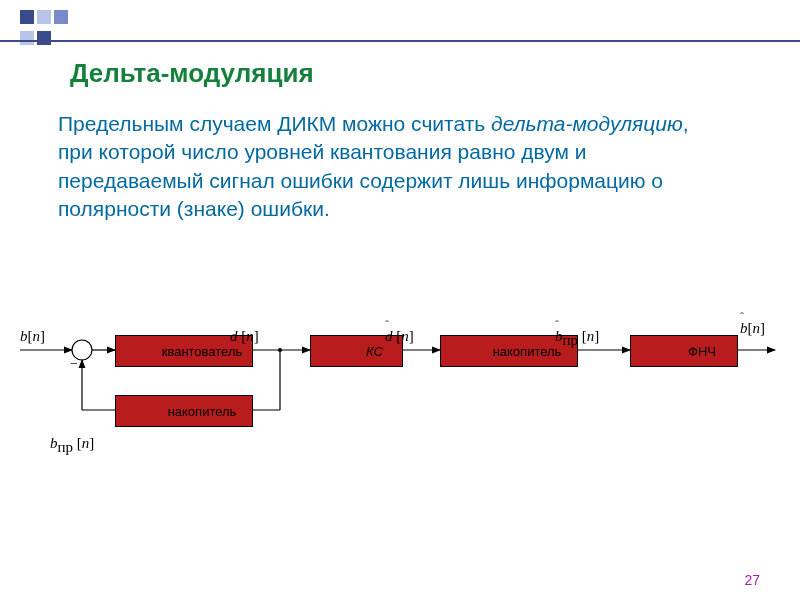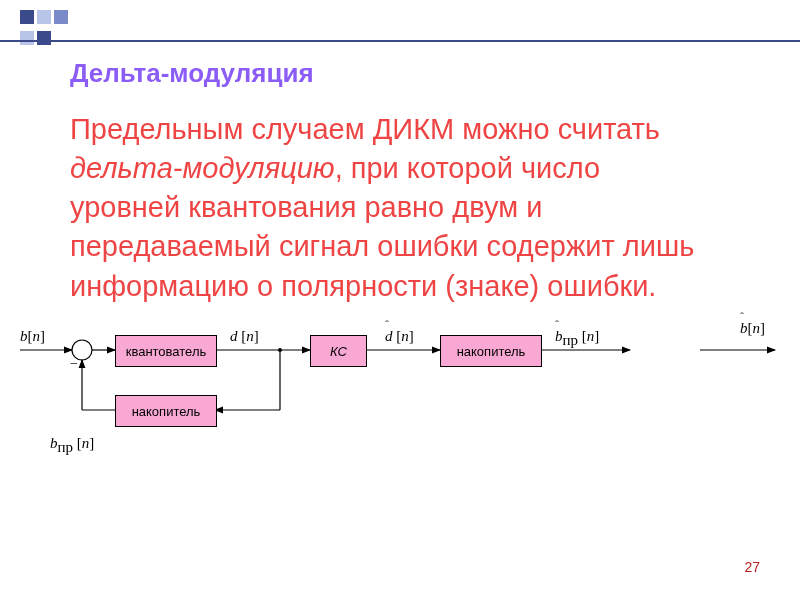--- a/index.html
+++ b/index.html
@@ -34,55 +34,56 @@
     width: 800px;
     height: 2px;
     background: #3a4a8a;
   }
   .title {
     position: absolute;
     top: 58px;
     left: 70px;
     font-size: 26px;
     font-weight: bold;
-    color: #8b5cf6;
+    color: #15803d;
   }
   .body-text {
     position: absolute;
     top: 110px;
-    left: 70px;
+    left: 58px;
     width: 640px;
-    font-size: 29px;
+    font-size: 21px;
     line-height: 1.35;
-    color: #ef4444;
+    color: #0369a1;
   }
   .body-text em { font-style: italic; }
   .diagram {
     position: absolute;
     top: 300px;
     left: 20px;
     width: 760px;
     height: 200px;
   }
   .page-num {
     position: absolute;
-    bottom: 25px;
+    bottom: 12px;
     right: 40px;
     font-size: 14px;
-    color: #b91c1c;
+    color: #a21caf;
   }
   .blk {
     position: absolute;
     border: 1px solid #000;
-    background: #f9a8d4;
+    background: #b91c1c;
     font-size: 13px;
     display: flex;
     align-items: center;
     justify-content: center;
     font-family: Arial, sans-serif;
+    padding-left: 36px;
   }
   .lbl {
     position: absolute;
     font-family: "Times New Roman", serif;
     font-size: 15px;
     font-style: italic;
     white-space: nowrap;
   }
   .lbl .sub { font-size: 15px; vertical-align: sub; font-style: normal; }
   .lbl .br { font-style: normal; }
@@ -139,20 +140,21 @@
 
     <line x1="680" y1="50" x2="755" y2="50" stroke="#000" stroke-width="1.2" marker-end="url(#arr)"></line>
 
     <circle cx="260" cy="50" r="2" fill="#000"></circle>
   </svg>
 
   <div class="blk" style="left:95px; top:35px; width:100px; height:30px;">квантователь</div>
   <div class="blk" style="left:95px; top:95px; width:100px; height:30px;">накопитель</div>
   <div class="blk" style="left:290px; top:35px; width:55px; height:30px;font-style:italic;">КС</div>
   <div class="blk" style="left:420px; top:35px; width:100px; height:30px;">накопитель</div>
+  <div class="blk" style="left:610px; top:35px; width:70px; height:30px;">ФНЧ</div>
 
   <div class="lbl" style="left:0px; top:28px;">
     <span>b</span><span class="br">[</span><span>n</span><span class="br">]</span>
   </div>
   <div class="lbl" style="left:210px; top:28px;">
     <span>d</span> <span class="br">[</span><span>n</span><span class="br">]</span>
   </div>
   <div class="lbl" style="left:365px; top:28px;">
     <span style="position:relative">d<span class="hat" style="left:2px;top:-10px">̂</span></span> <span class="br">[</span><span>n</span><span class="br">]</span>
   </div>

